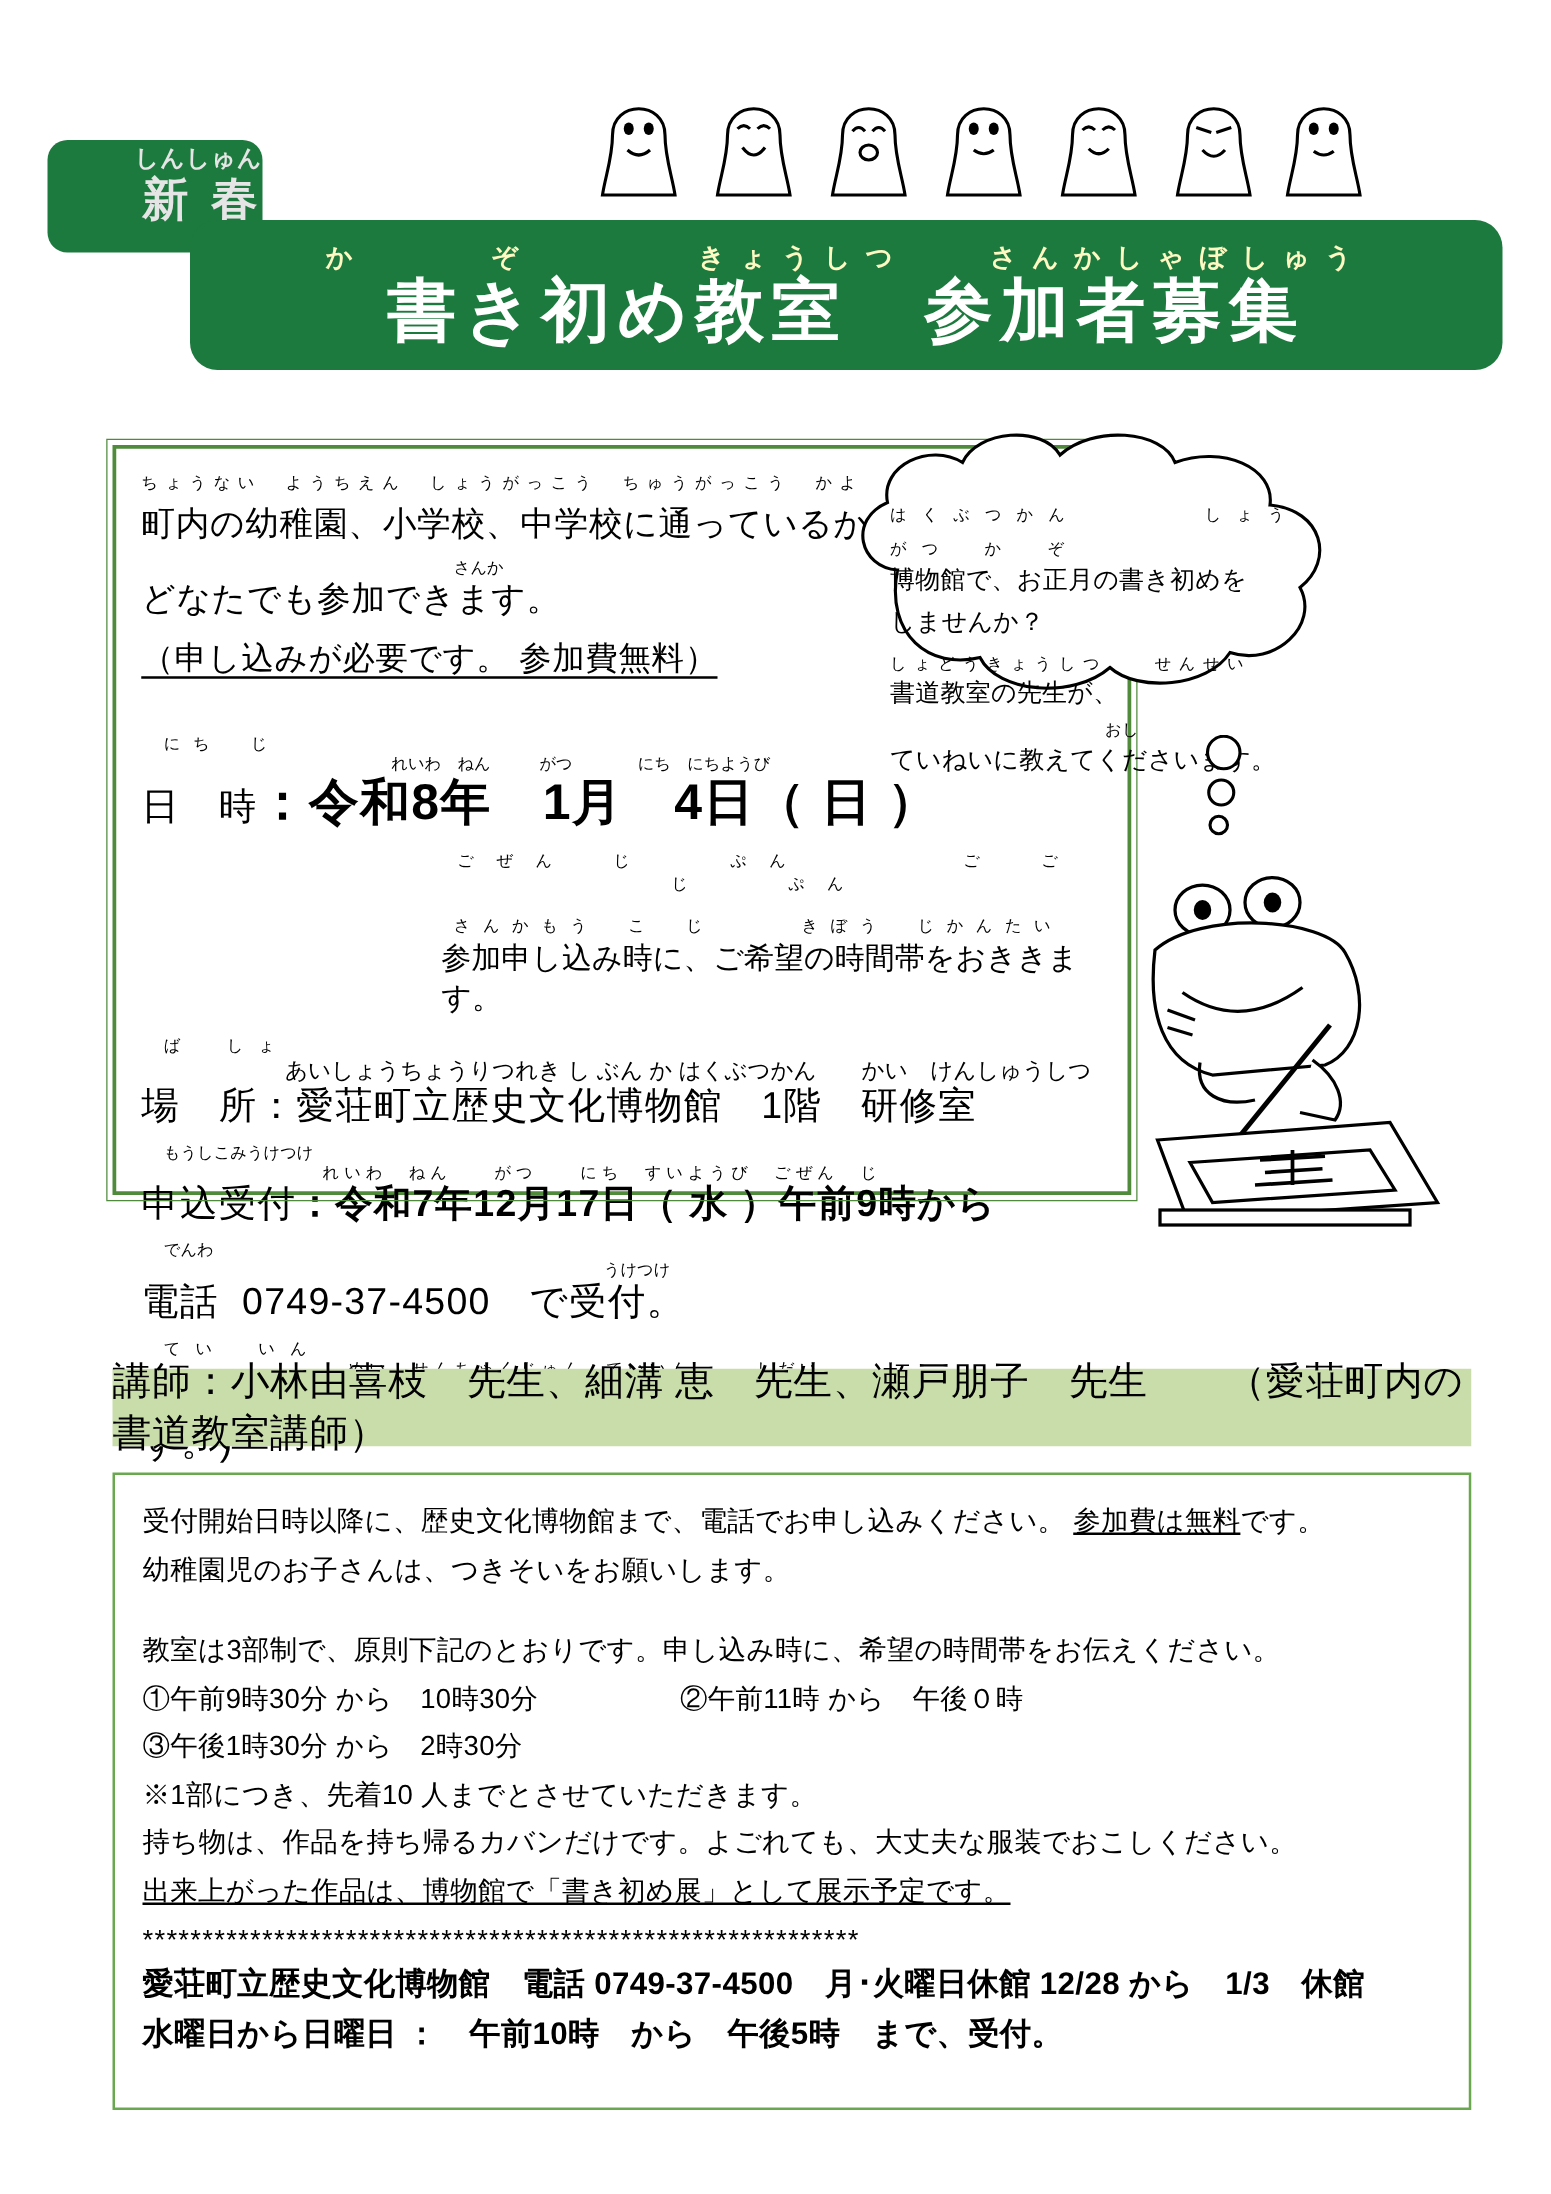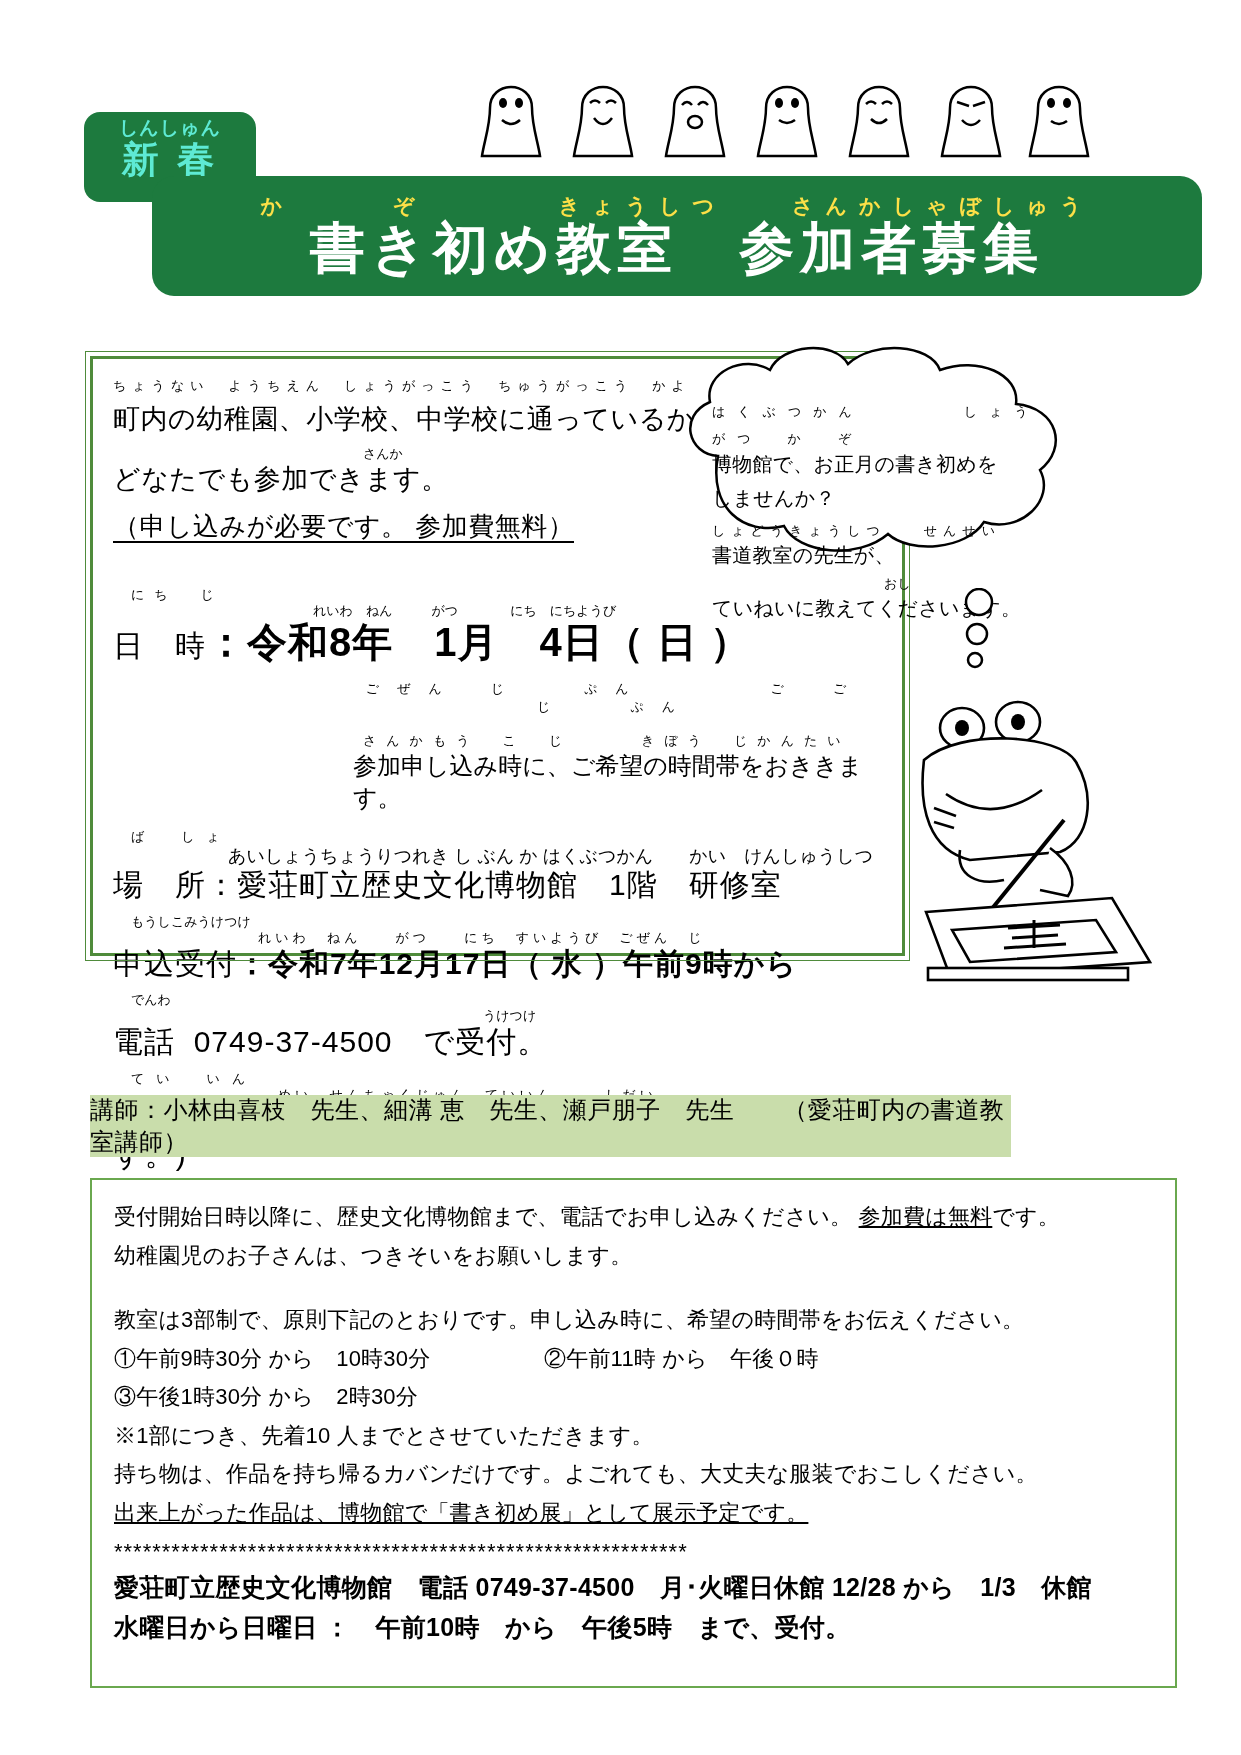--- a/index.html
+++ b/index.html
@@ -27,25 +27,24 @@
 
   
   .badge {
     position: absolute;
     left: 38px;
     top: 112px;
     width: 172px;
     height: 90px;
     background: #1d7a3e;
     border-radius: 16px;
-    color: #5eead4;
-    text-align: center;
+    color: #e5e5e5;
+    text-align: right;
     box-sizing: border-box;
     padding-top: 6px;
-    margin-left: 46px;
   }
   .badge .ruby {
     font-size: 19px;
     font-weight: bold;
     letter-spacing: 1px;
     line-height: 1.1;
   }
   .badge .main {
     font-size: 37px;
     font-weight: bold;
@@ -63,21 +62,21 @@
     background: #1d7a3e;
     border-radius: 22px;
     box-sizing: border-box;
   }
   .title-ruby {
     position: absolute;
     top: 16px;
     left: 0;
     width: 100%;
     text-align: center;
-    color: #fde047;
+    color: #fef9c3;
     font-size: 21px;
     font-weight: bold;
     letter-spacing: 12px;
   }
   .title-main {
     position: absolute;
     top: 38px;
     left: 0;
     width: 100%;
     text-align: center;
@@ -163,28 +162,28 @@
     top: 690px;
     width: 290px;
     height: 300px;
   }
 
   
   .teachers {
     position: absolute;
     left: 90px;
     top: 1095px;
-    width: 921px;
+    width: 1087px;
     height: 62px;
     background: #c9ddab;
     box-sizing: border-box;
     display: flex;
     align-items: center;
     justify-content: flex-start;
-    font-size: 24px;
+    font-size: 31px;
     letter-spacing: 0.5px;
   }
 
   
   .parents {
     position: absolute;
     left: 90px;
     top: 1178px;
     width: 1087px;
     height: 510px;

